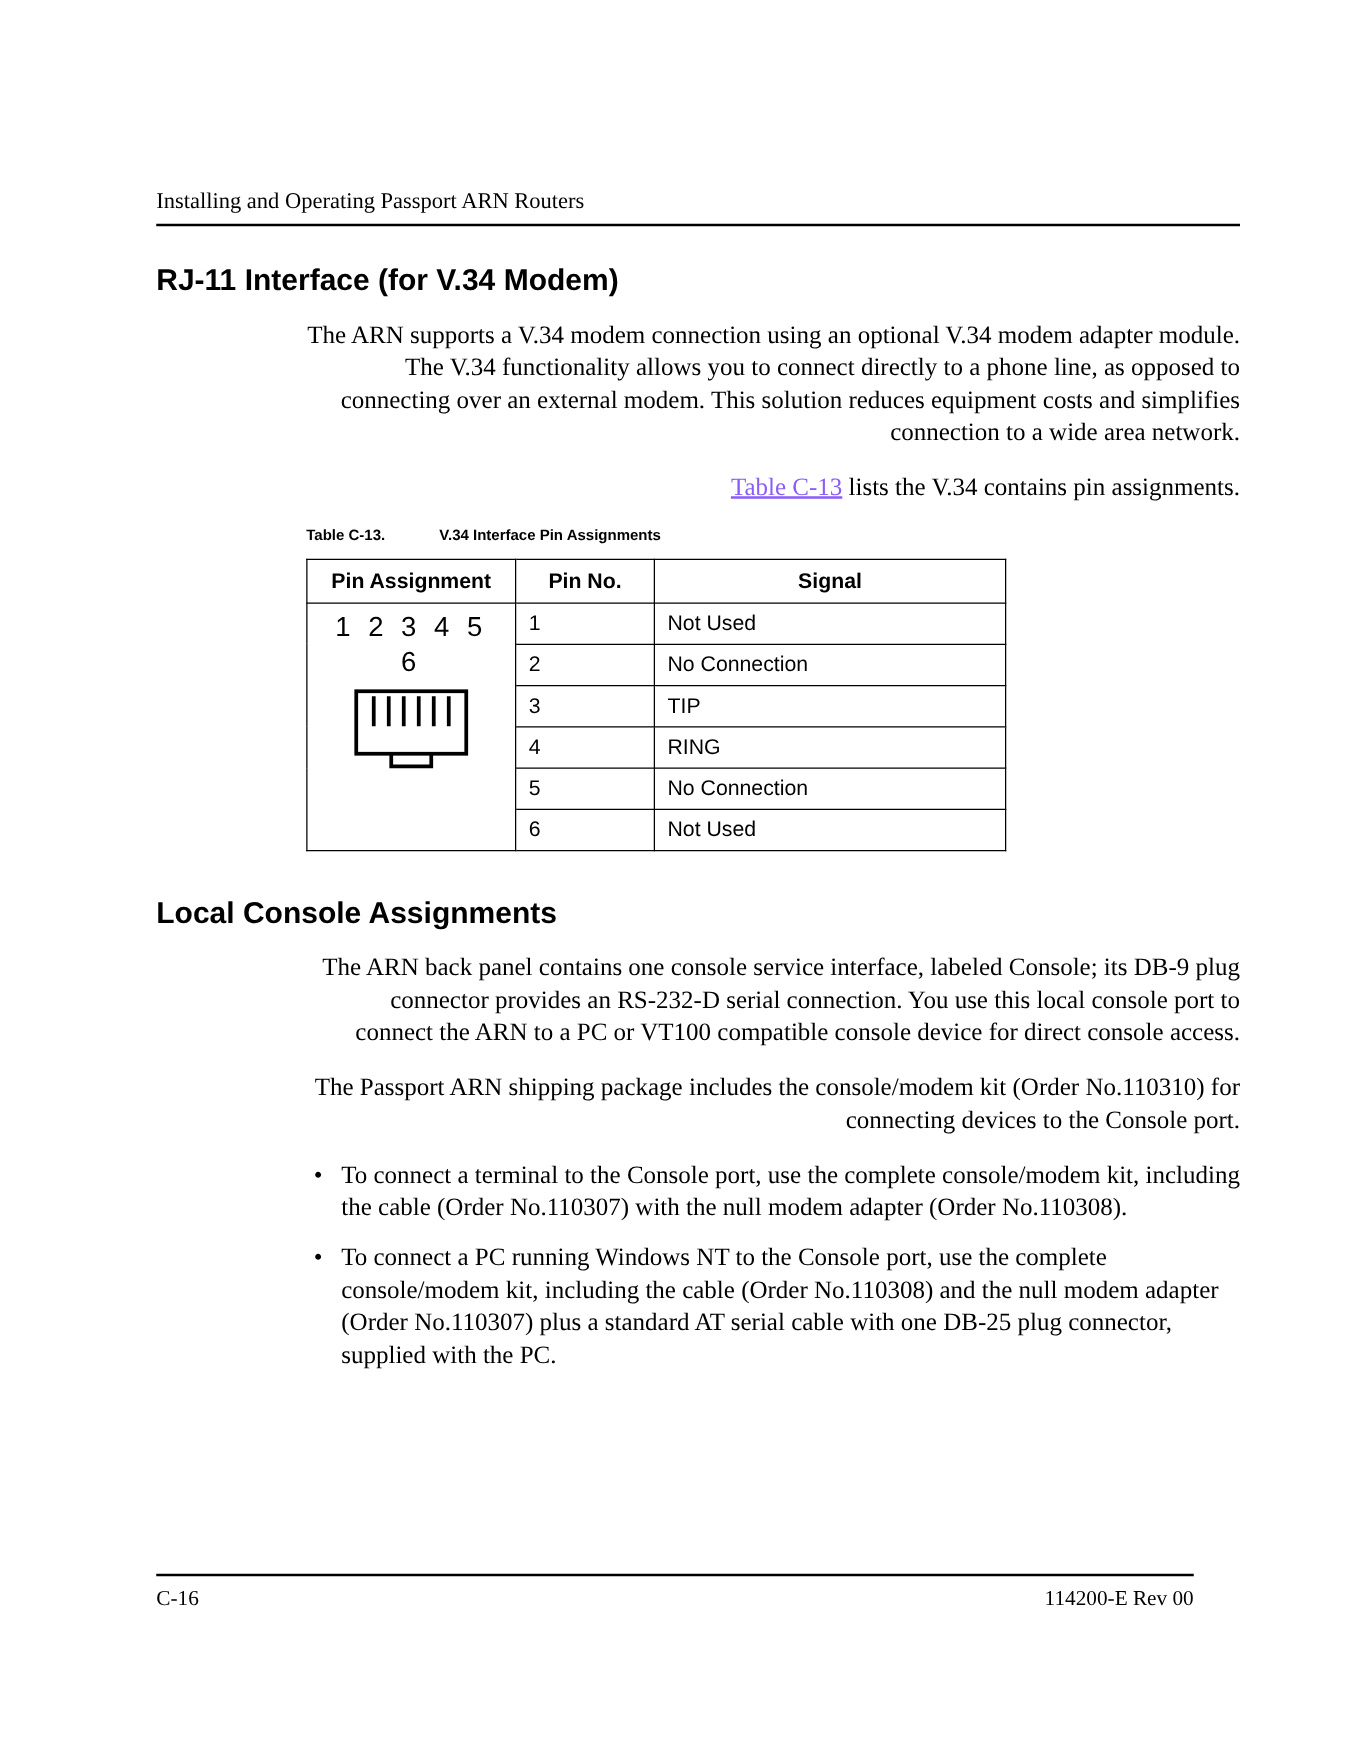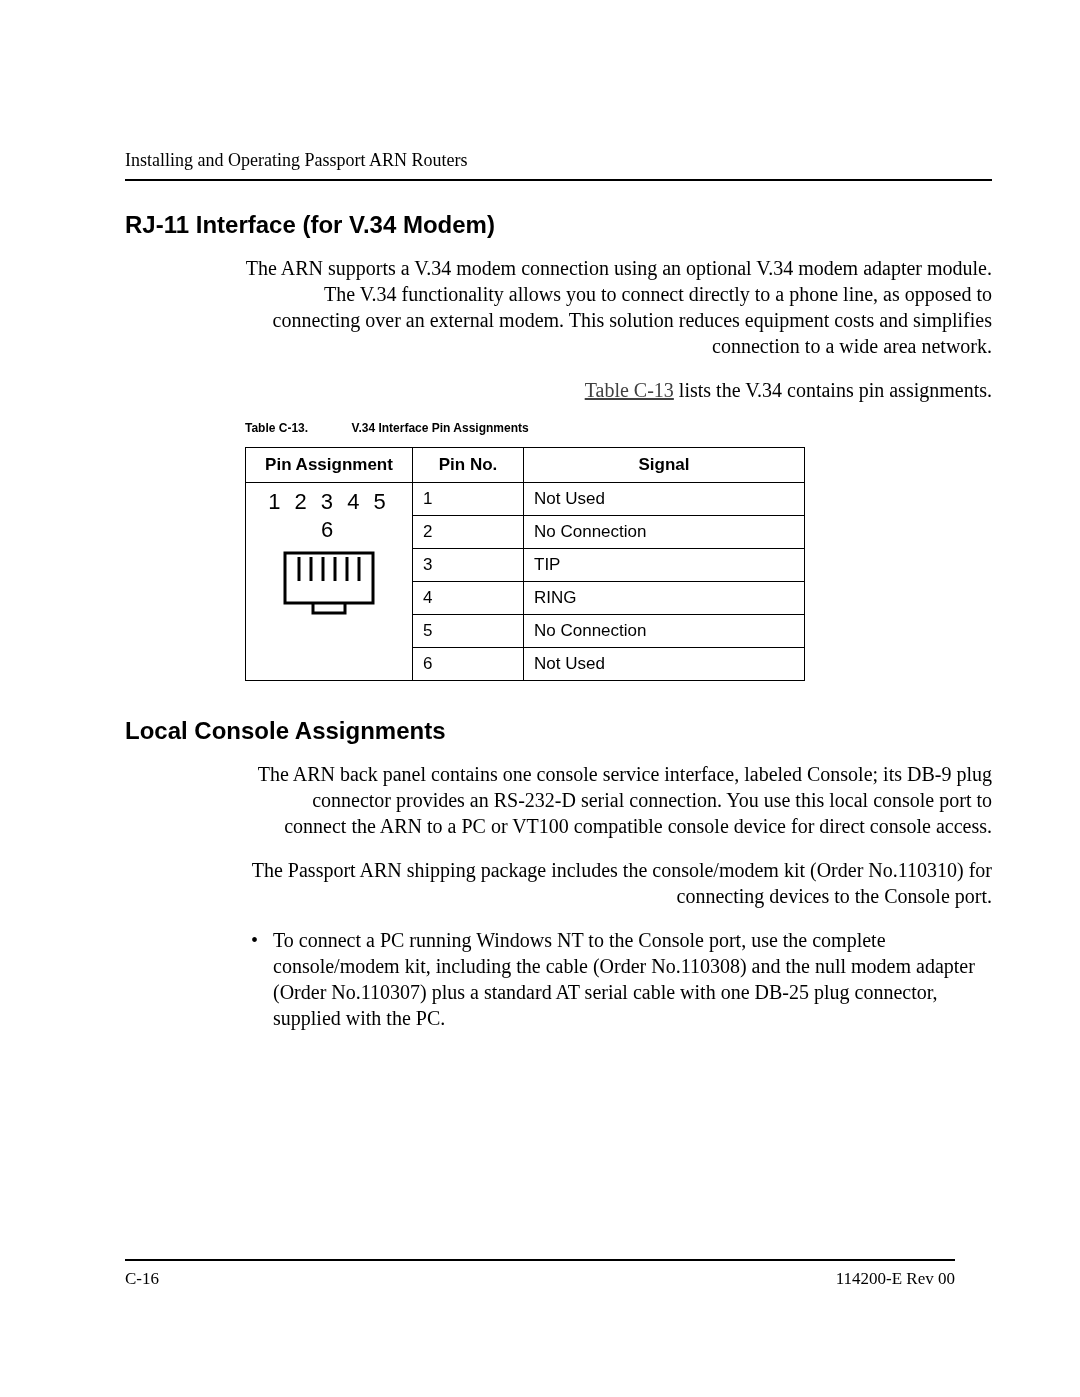--- a/index.html
+++ b/index.html
@@ -34,21 +34,21 @@
   .body-block {
     margin-left: 120px;
     font-size: 20px;
     line-height: 1.3;
   }
   .para {
     margin: 0 0 18px 0;
     text-align: right;
   }
   .xref {
-    color: #404040;
+    color: #8b5cf6;
     text-decoration: underline;
     cursor: pointer;
   }
   .table-caption {
     font-family: Arial, Helvetica, sans-serif;
     font-weight: bold;
     font-size: 12px;
     margin: 10px 0 10px 0;
   }
   .table-caption .cap-title {
@@ -190,20 +190,21 @@
   </div>
 
   <div class="section2-gap"></div>
 
   <h2 class="section-heading">Local Console Assignments</h2>
 
   <div class="body-block">
     <p class="para">The ARN back panel contains one console service interface, labeled Console; its DB-9 plug connector provides an RS-232-D serial connection. You use this local console port to connect the ARN to a PC or VT100 compatible console device for direct console access.</p>
     <p class="para">The Passport ARN shipping package includes the console/modem kit (Order No.110310) for connecting devices to the Console port.</p>
     <ul class="bullets">
+      <li>To connect a terminal to the Console port, use the complete console/modem kit, including the cable (Order No.110307) with the null modem adapter (Order No.110308).</li>
       <li>To connect a PC running Windows NT to the Console port, use the complete console/modem kit, including the cable (Order No.110308) and the null modem adapter (Order No.110307) plus a standard AT serial cable with one DB-25 plug connector, supplied with the PC.</li>
     </ul>
   </div>
 </div>
 
 <div class="footer">
   <hr class="footer-rule">
   <div class="footer-row">
     <span>C-16</span>
     <span>114200-E Rev 00</span>

